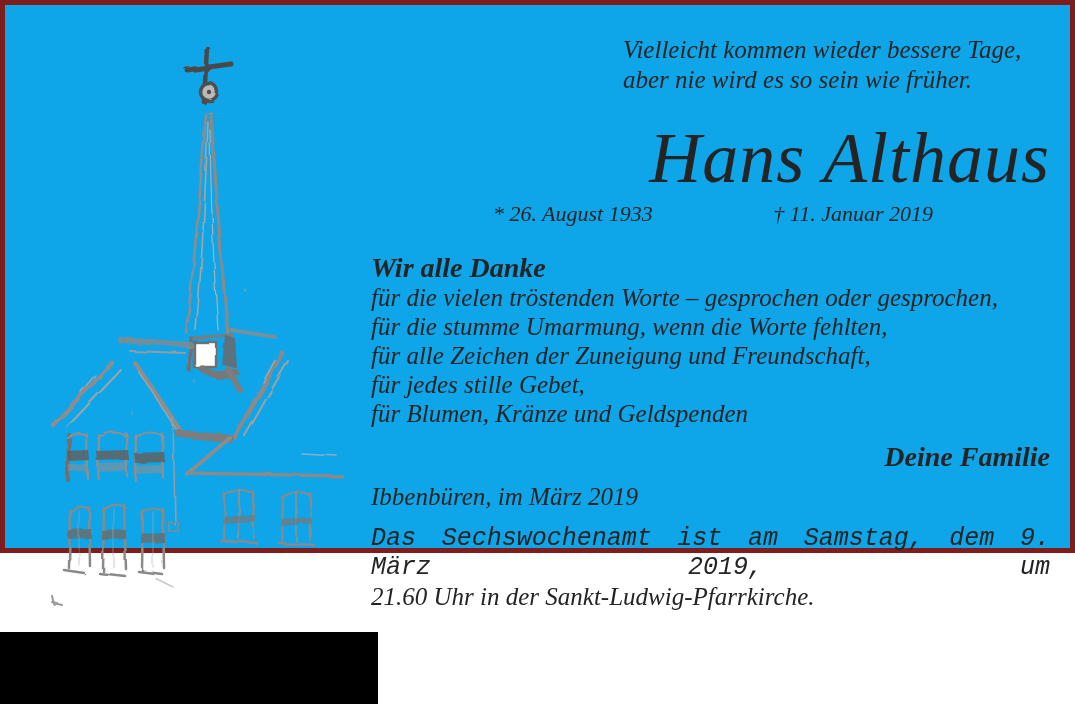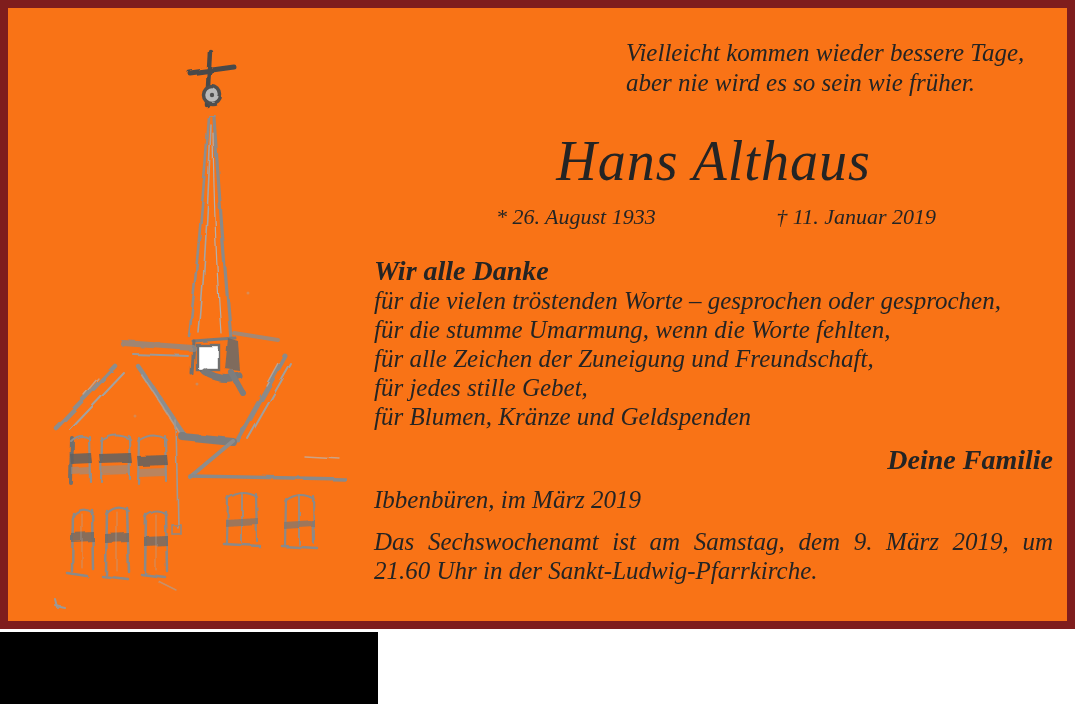--- a/index.html
+++ b/index.html
@@ -6,43 +6,43 @@
   body {
     width: 1075px; height: 704px;
     background: #ffffff;
     position: relative;
     overflow: hidden;
     font-family: "Liberation Serif", serif;
     color: #242424;
   }
   .notice-card {
     position: absolute; left: 0; top: 0;
-    width: 1075px; height: 629px;
+    width: 1075px; height: 553px;
     box-sizing: border-box;
-    border: 8px solid #7f1d1d;
-    background: #f97316;
+    border: 5px solid #7f1d1d;
+    background: #0ea5e9;
   }
   .church-sketch-wrap {
     position: absolute; left: 30px; top: 25px;
     width: 320px; height: 600px;
   }
   .content-col {
     position: absolute; left: 366px; top: 30px;
     width: 679px;
     font-style: italic;
   }
   .epigraph {
     margin-left: 252px;
     font-size: 25px; line-height: 30px;
     white-space: nowrap;
   }
   .deceased-name {
     margin-top: 22px;
-    font-size: 56px; line-height: 82px;
-    text-align: center;
+    font-size: 72px; line-height: 82px;
+    text-align: right;
     white-space: nowrap;
     letter-spacing: 1px;
   }
   .dates-row {
     margin-left: 122px;
     width: 440px;
     display: flex;
     justify-content: space-between;
     font-size: 22px; line-height: 30px;
     white-space: nowrap;
@@ -69,20 +69,21 @@
     margin-top: 10px;
     font-size: 25px; line-height: 30px;
     white-space: nowrap;
   }
   .service-line1 {
     margin-top: 12px;
     font-size: 25px; line-height: 29px;
     text-align: justify;
     text-align-last: justify;
     word-spacing: 2px;
+    font-family: Liberation Mono, monospace;
   }
   .service-line2 {
     font-size: 25px; line-height: 29px;
     white-space: nowrap;
   }
   .redaction-block {
     position: absolute; left: 0; top: 632px;
     width: 378px; height: 72px;
     background: #000000;
   }

